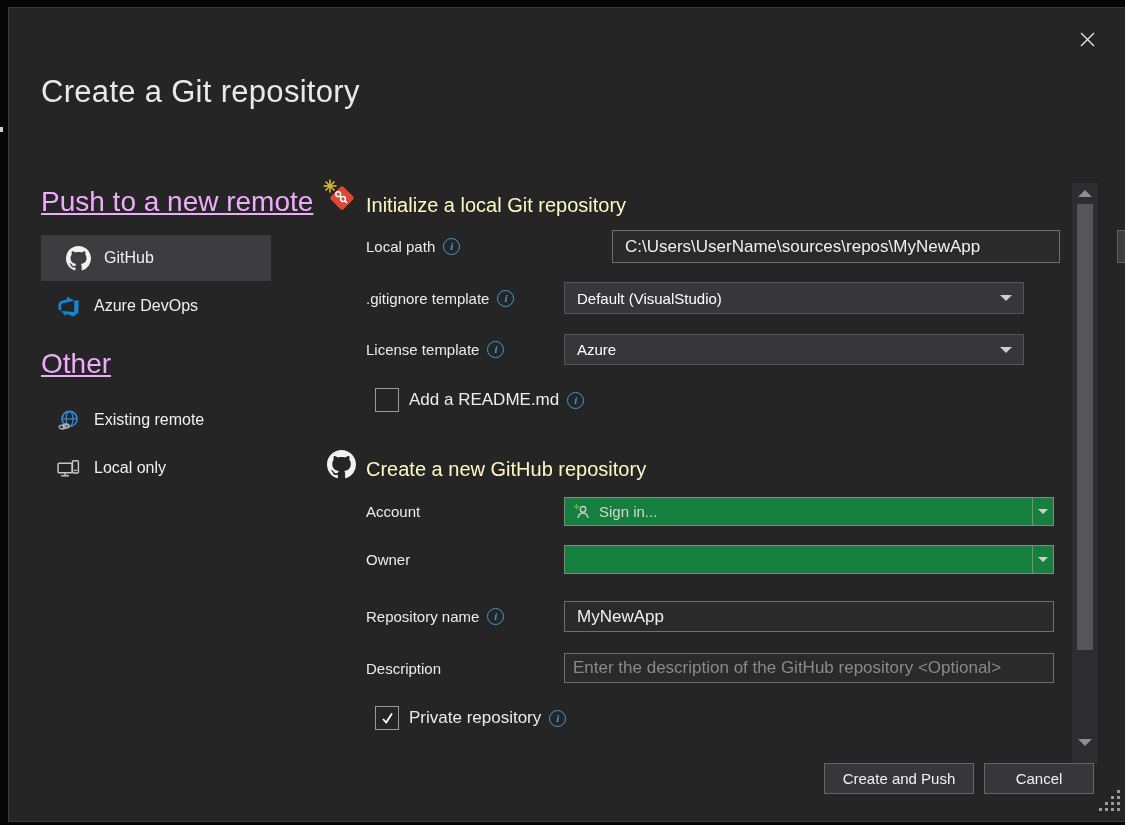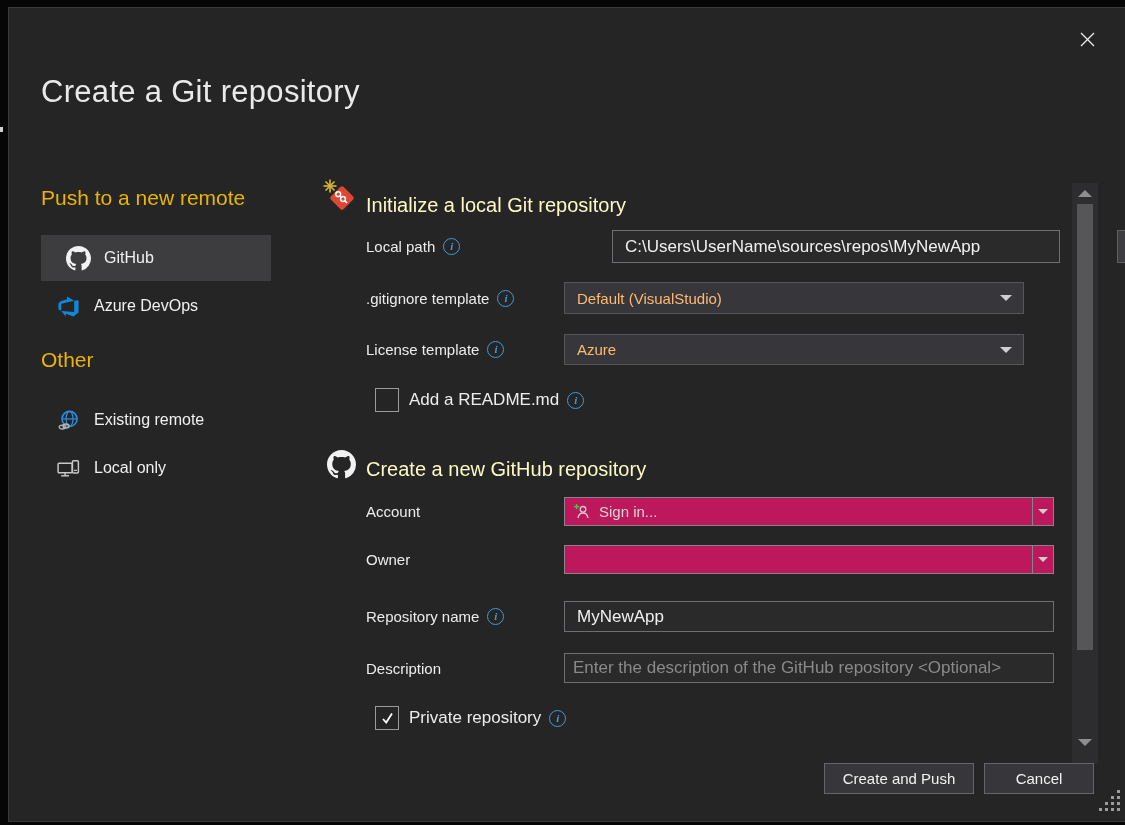--- a/index.html
+++ b/index.html
@@ -12,21 +12,21 @@
 
   .edge-tick { position:absolute; left:0; top:127px; width:3px; height:5px; background:#cfcfcf; }
 
   .close-btn { position:absolute; right:22px; top:15px; width:32px; height:32px;
     display:flex; align-items:center; justify-content:center; cursor:pointer; }
 
   .title { position:absolute; left:32px; top:66px; font-size:31px; font-weight:400;
     color:#e9e9e9; letter-spacing:.3px; }
 
   
-  .side-head { position:absolute; left:32px; font-size:21px; color:#eab308; font-weight:400; }
+  .side-head { position:absolute; left:32px; font-size:28px; color:#f0abfc; font-weight:400;text-decoration:underline; }
   .side-item { position:absolute; left:32px; width:230px; display:flex; align-items:center;
     gap:13px; padding-left:14px; color:#f0f0f0; font-size:16px; cursor:pointer; }
   .side-item.selected { background:#3d3d40;padding-left:24px; }
   .side-item .ic { display:flex; align-items:center; justify-content:center; width:26px; }
 
   
   .sec-icon { position:absolute; left:313px; display:flex; }
   .sec-head { position:absolute; left:357px; font-size:20px; font-weight:normal; color:#fef9c3; }
 
   
@@ -40,27 +40,27 @@
   .textfield { background:#2a2a2b; border:1px solid #6e6e74; color:#f0f0f0;
     font-size:17px; padding:0 12px; outline:none;
     font-family:"Liberation Sans","DejaVu Sans",sans-serif; }
   .textfield::placeholder { color:#8a8a8a; opacity:1; }
 
   .browse-btn { width:33px; height:33px; margin-left:9px; background:#3c3c41;
     border:1px solid #5f5f66; color:#eaeaea; font-size:14px; line-height:10px;
     display:flex; align-items:flex-start; justify-content:center; padding-top:8px; cursor:pointer; }
 
   .dropdown { width:460px; height:32px; background:#37373b; border:1px solid #55555b;
-    display:flex; align-items:center; padding:0 12px; color:#fdba74; font-size:15px;
+    display:flex; align-items:center; padding:0 12px; color:#ffffff; font-size:15px;
     position:relative; cursor:pointer; }
   .dropdown .caret { position:absolute; right:11px; top:50%; margin-top:-3px;
     width:0; height:0; border-left:6px solid transparent; border-right:6px solid transparent;
     border-top:6px solid #cfcfcf; }
 
-  .combo { width:490px; height:29px; background:#be185d; border:1px solid #85858b;
+  .combo { width:490px; height:29px; background:#15803d; border:1px solid #85858b;
     position:relative; display:flex; align-items:center; gap:8px; padding:0 26px 0 8px;
     color:#d6d6d6; font-size:15px; cursor:pointer; }
   .combo .caretbox { position:absolute; right:0; top:0; bottom:0; width:21px;
     border-left:1px solid #85858b; display:flex; align-items:center; justify-content:center; }
   .combo .caretbox .caret { width:0; height:0; border-left:5px solid transparent;
     border-right:5px solid transparent; border-top:5px solid #cfcfcf; }
 
   .checkbox { width:24px; height:24px; border:1px solid #9a9a9a; background:transparent;
     display:flex; align-items:center; justify-content:center; cursor:pointer; flex:0 0 24px; }
   .cb-label { font-size:17px; color:#ececec; margin:0 8px 0 10px; }

